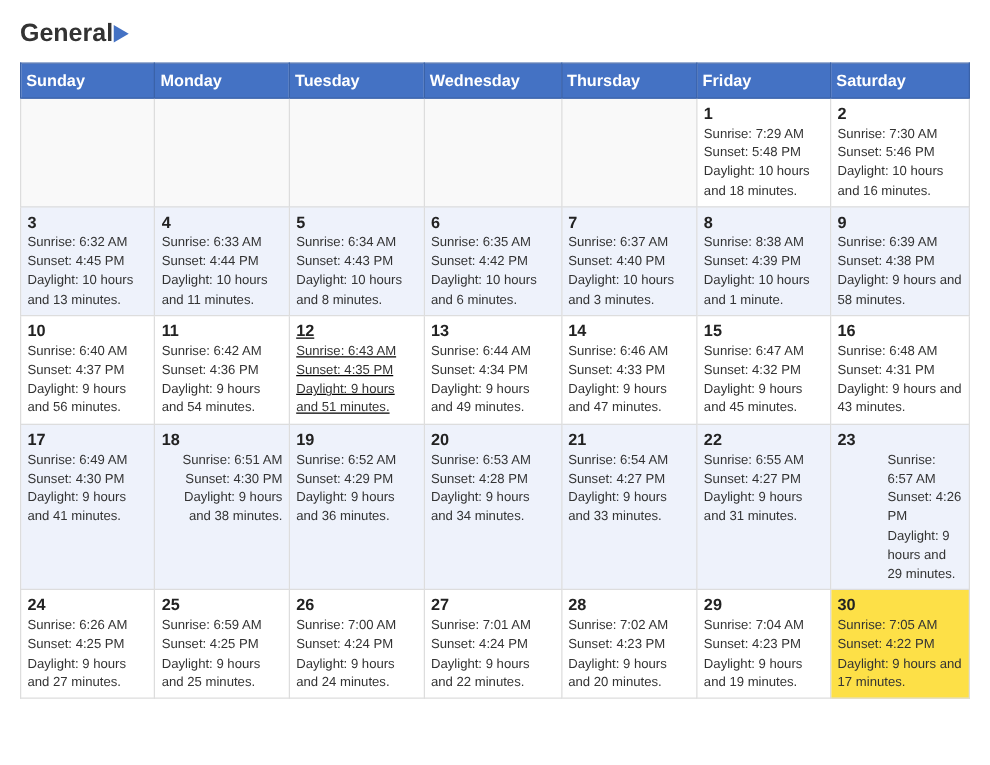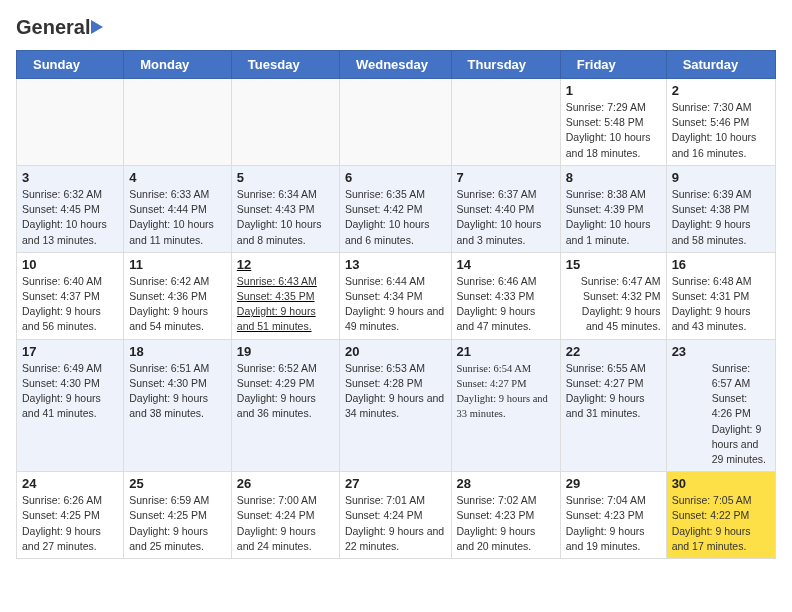--- a/index.html
+++ b/index.html
@@ -29,21 +29,21 @@
       color: #555;
     }
     .calendar {
       width: 100%;
       border-collapse: collapse;
       font-size: 11px;
     }
     .calendar th {
       background: #4472C4;
       color: #fff;
-      padding: 6px 16px;
+      padding: 6px 4px;
       text-align: left;
       font-size: 13px;
       font-weight: bold;
       border: 1px solid #3a62a8;
     }
     .calendar td {
       border: 1px solid #ddd;
       padding: 4px 5px;
       vertical-align: top;
       width: 113px;
@@ -211,59 +211,59 @@
 Daylight: 9 hours and 49 minutes.</div>
         </td>
         <td style="background: rgb(255, 255, 255);">
           <div class="day-number">14</div>
           <div class="day-info" style="white-space: pre-line;">Sunrise: 6:46 AM
 Sunset: 4:33 PM
 Daylight: 9 hours and 47 minutes.</div>
         </td>
         <td style="background: rgb(255, 255, 255);">
           <div class="day-number">15</div>
-          <div class="day-info" style="white-space: pre-line; text-align: right;">Sunrise: 6:47 AM
+          <div class="day-info" style="white-space: pre-line;">Sunrise: 6:47 AM
 Sunset: 4:32 PM
 Daylight: 9 hours and 45 minutes.</div>
         </td>
         <td style="background: rgb(255, 255, 255);">
           <div class="day-number">16</div>
           <div class="day-info" style="white-space: pre-line;">Sunrise: 6:48 AM
 Sunset: 4:31 PM
 Daylight: 9 hours and 43 minutes.</div>
         </td>
       </tr>
       <tr>
         <td style="background: rgb(238, 242, 251);">
           <div class="day-number">17</div>
           <div class="day-info" style="white-space: pre-line;">Sunrise: 6:49 AM
 Sunset: 4:30 PM
 Daylight: 9 hours and 41 minutes.</div>
         </td>
         <td style="background: rgb(238, 242, 251);">
           <div class="day-number">18</div>
-          <div class="day-info" style="white-space: pre-line;">Sunrise: 6:51 AM
+          <div class="day-info" style="white-space: pre-line; text-align: right;">Sunrise: 6:51 AM
 Sunset: 4:30 PM
 Daylight: 9 hours and 38 minutes.</div>
         </td>
         <td style="background: rgb(238, 242, 251);">
           <div class="day-number">19</div>
           <div class="day-info" style="white-space: pre-line;">Sunrise: 6:52 AM
 Sunset: 4:29 PM
 Daylight: 9 hours and 36 minutes.</div>
         </td>
         <td style="background: rgb(238, 242, 251);">
           <div class="day-number">20</div>
           <div class="day-info" style="white-space: pre-line;">Sunrise: 6:53 AM
 Sunset: 4:28 PM
 Daylight: 9 hours and 34 minutes.</div>
         </td>
         <td style="background: rgb(238, 242, 251);">
           <div class="day-number">21</div>
-          <div class="day-info" style="white-space: pre-line; font-family: Liberation Serif, serif;">Sunrise: 6:54 AM
+          <div class="day-info" style="white-space: pre-line;">Sunrise: 6:54 AM
 Sunset: 4:27 PM
 Daylight: 9 hours and 33 minutes.</div>
         </td>
         <td style="background: rgb(238, 242, 251);">
           <div class="day-number">22</div>
           <div class="day-info" style="white-space: pre-line;">Sunrise: 6:55 AM
 Sunset: 4:27 PM
 Daylight: 9 hours and 31 minutes.</div>
         </td>
         <td style="background: rgb(238, 242, 251);">

